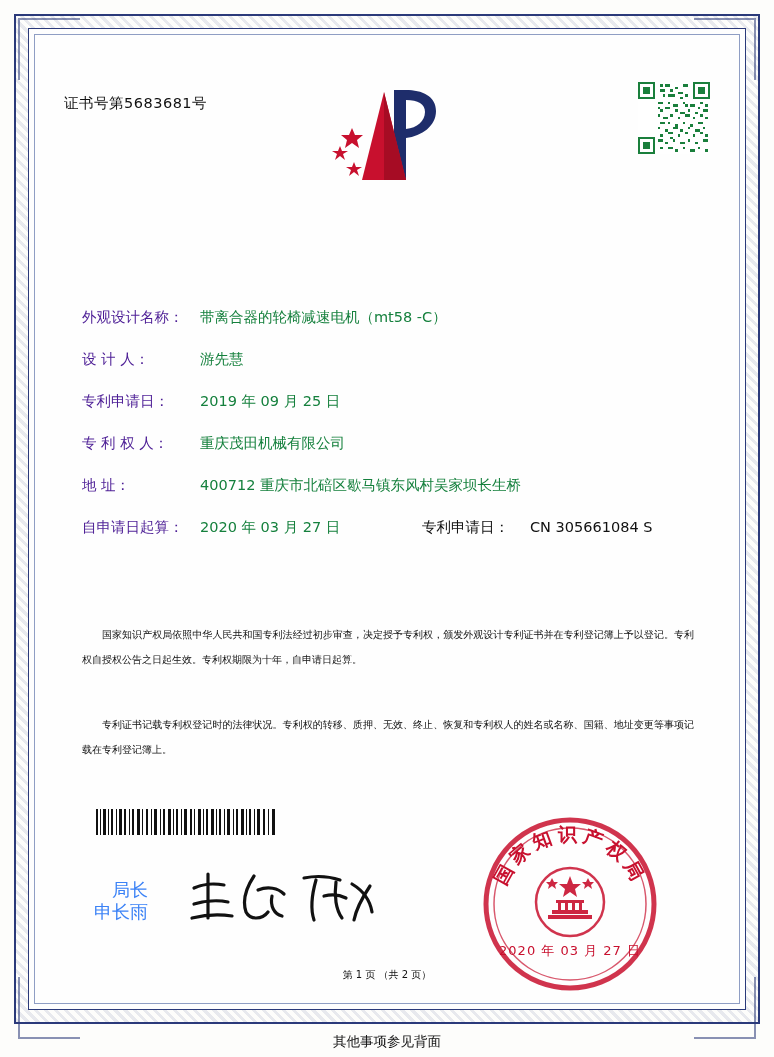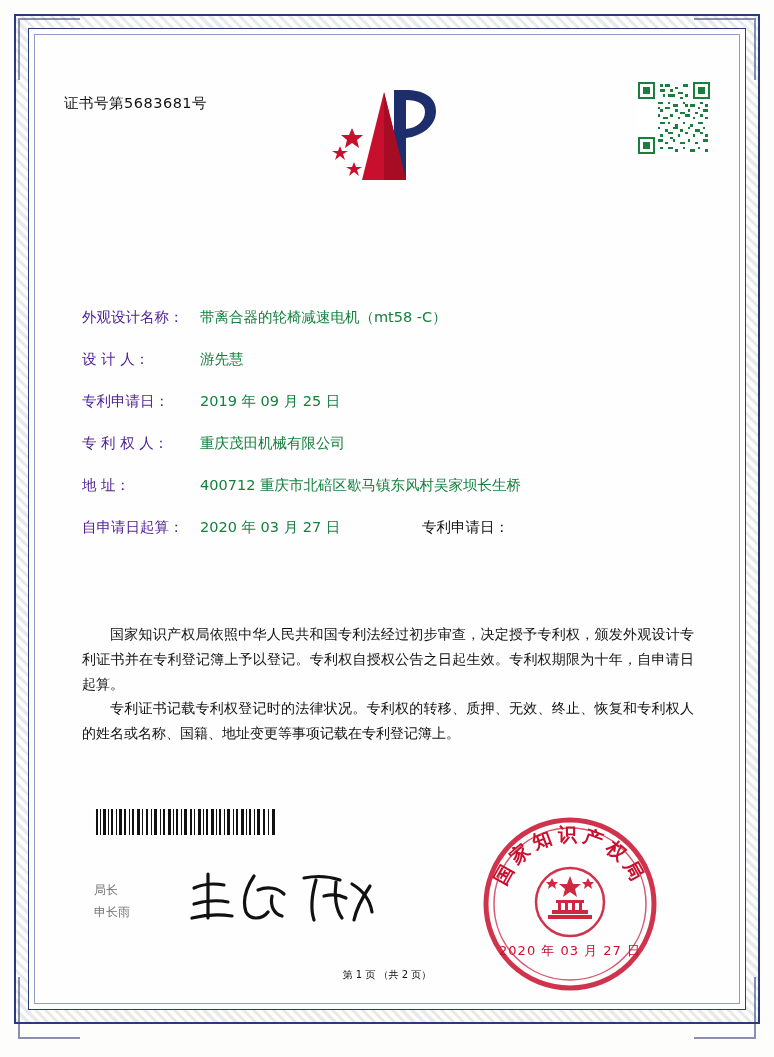--- a/index.html
+++ b/index.html
@@ -122,41 +122,42 @@
   .field-row.split .second-value {
     position: absolute;
     left: 448px;
     top: 0;
   }
 
   .para {
     position: absolute;
     left: 48px;
     width: 612px;
-    font-size: 14px;
+    font-size: 10px;
     line-height: 25px;
     color: #111;
     text-align: justify;
     text-indent: 2em;
   }
   .para.p1 { top: 588px; }
-  .para.p2 { top: 662px; }
+  .para.p2 { top: 678px; }
 
   .barcode {
     position: absolute;
     left: 60px; top: 775px;
     width: 186px; height: 26px;
   }
 
   .signature-block {
     position: absolute;
     left: 60px; top: 845px;
-    font-size: 12px;
+    font-size: 18px;
     line-height: 22px;
-    color: #737373;
+    color: #3b82f6;
+    text-align: right;
   }
   .handwriting {
     position: absolute;
     left: 150px; top: 832px;
     width: 210px; height: 62px;
   }
 
   .seal {
     position: absolute;
     right: 80px; top: 780px;
@@ -329,20 +330,21 @@
       </div>
       <div class="field-row">
         <span class="field-label">专 利 权 人：</span><span class="field-value">重庆茂田机械有限公司</span>
       </div>
       <div class="field-row">
         <span class="field-label">地 址：</span><span class="field-value">400712 重庆市北碚区歇马镇东风村吴家坝长生桥</span>
       </div>
       <div class="field-row split">
         <span class="field-label">自申请日起算：</span><span class="field-value">2020 年 03 月 27 日</span>
         <span class="second-label">专利申请日：</span>
+        <span class="second-value">CN 305661084 S</span>
       </div>
     </div>
 
     <div class="para p1">国家知识产权局依照中华人民共和国专利法经过初步审查，决定授予专利权，颁发外观设计专利证书并在专利登记簿上予以登记。专利权自授权公告之日起生效。专利权期限为十年，自申请日起算。</div>
     <div class="para p2">专利证书记载专利权登记时的法律状况。专利权的转移、质押、无效、终止、恢复和专利权人的姓名或名称、国籍、地址变更等事项记载在专利登记簿上。</div>
 
     <div class="barcode">
       <svg width="186" height="26" shape-rendering="crispEdges">
         <rect width="186" height="26" fill="#ffffff"></rect>
         <g fill="#111111">
@@ -443,13 +445,14 @@
           <textPath href="#sealArc" startOffset="50%" text-anchor="middle">国家知识产权局</textPath>
         </text>
       </svg>
     </div>
 
     <div class="seal-date">2020 年 03 月 27 日</div>
 
     <div class="page-no">第 1 页 （共 2 页）</div>
   </div>
 
+  <div class="footer-note">其他事项参见背面</div>
 </div>
 
 </body></html>

